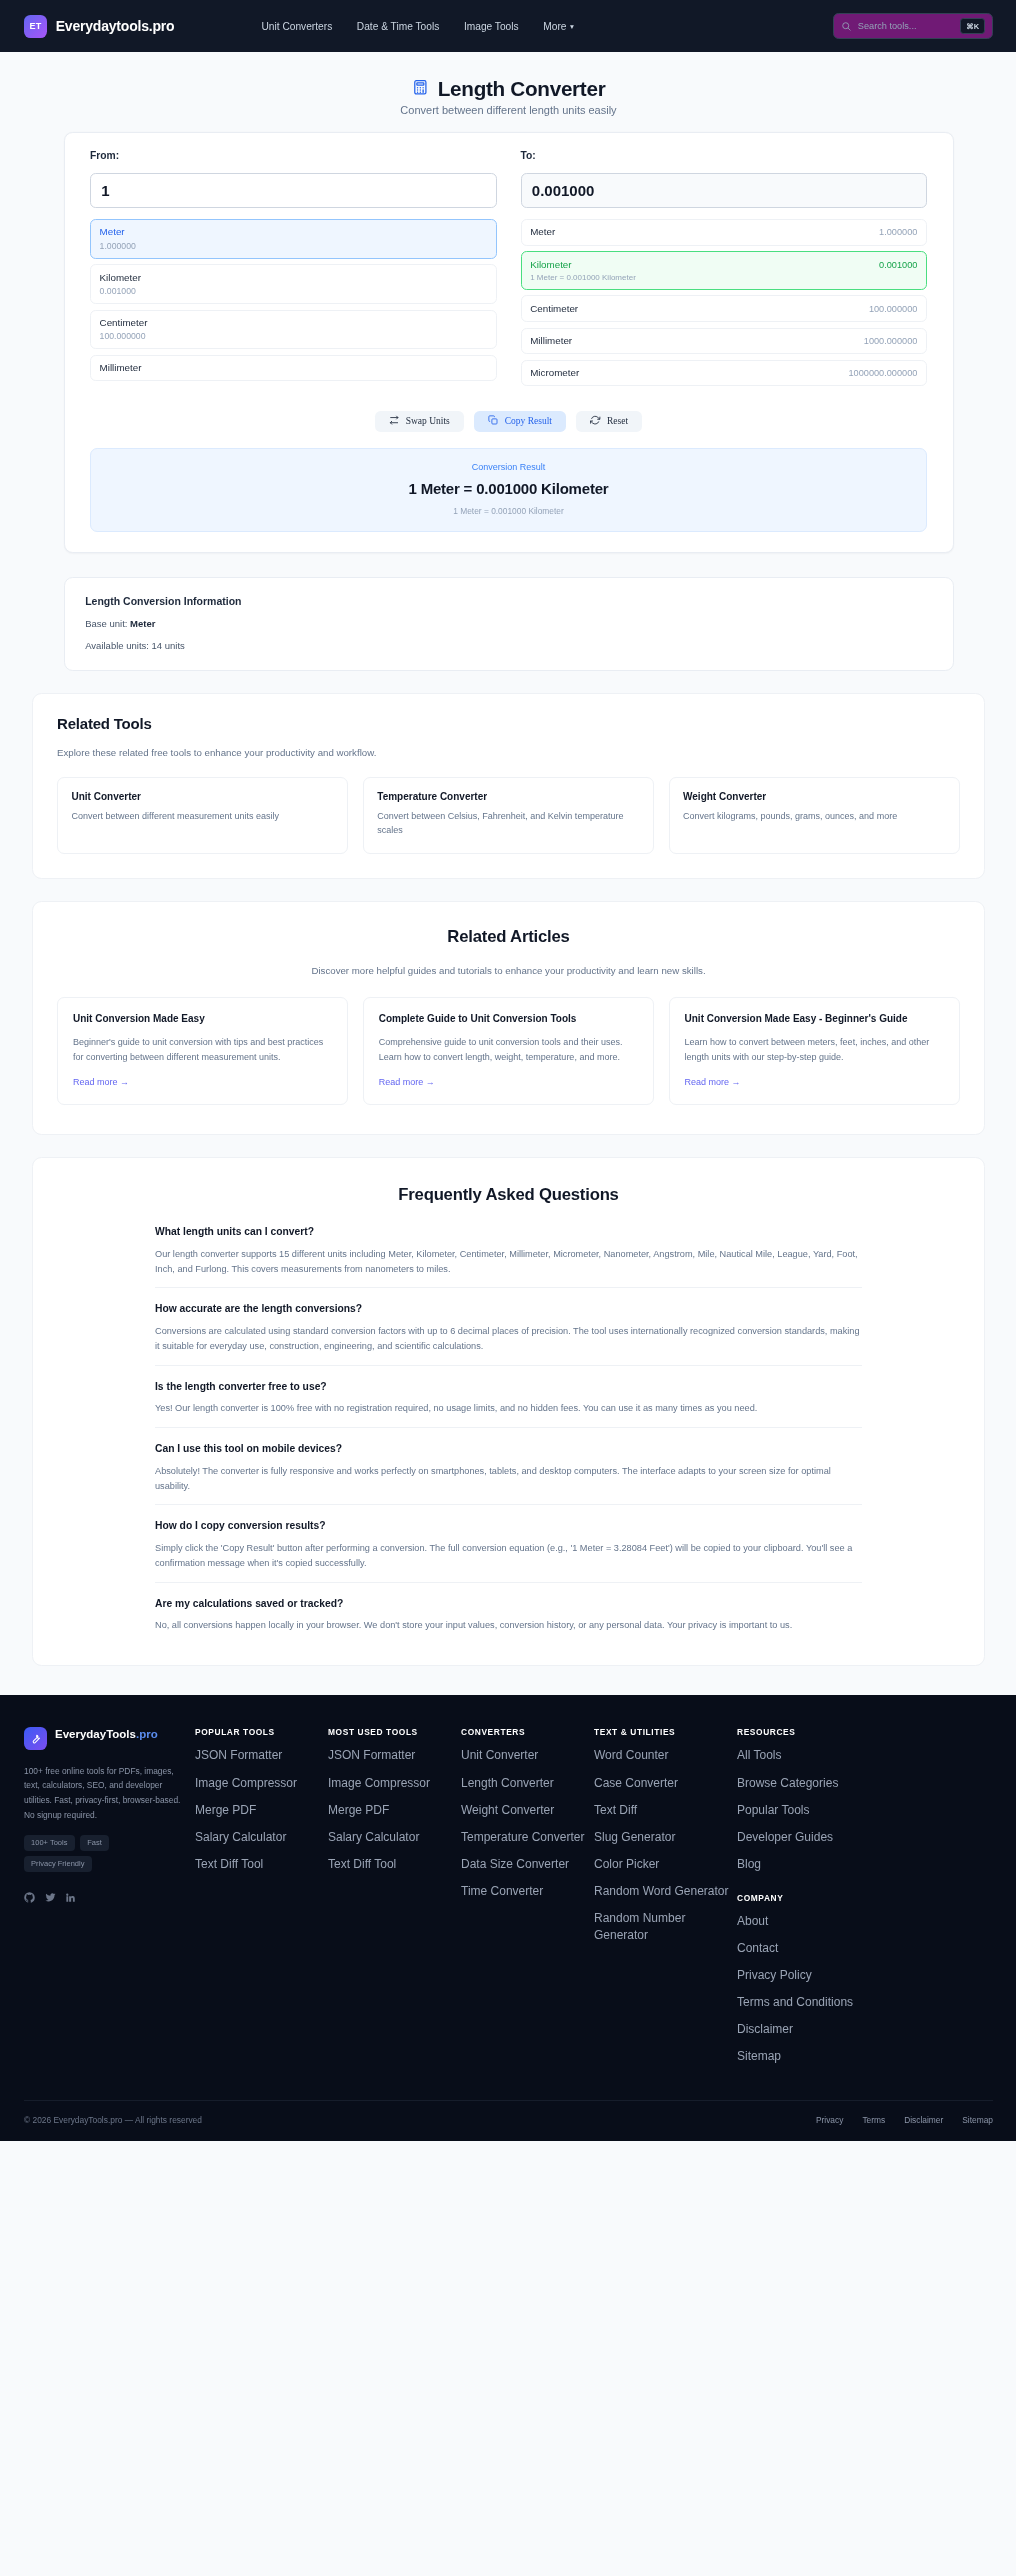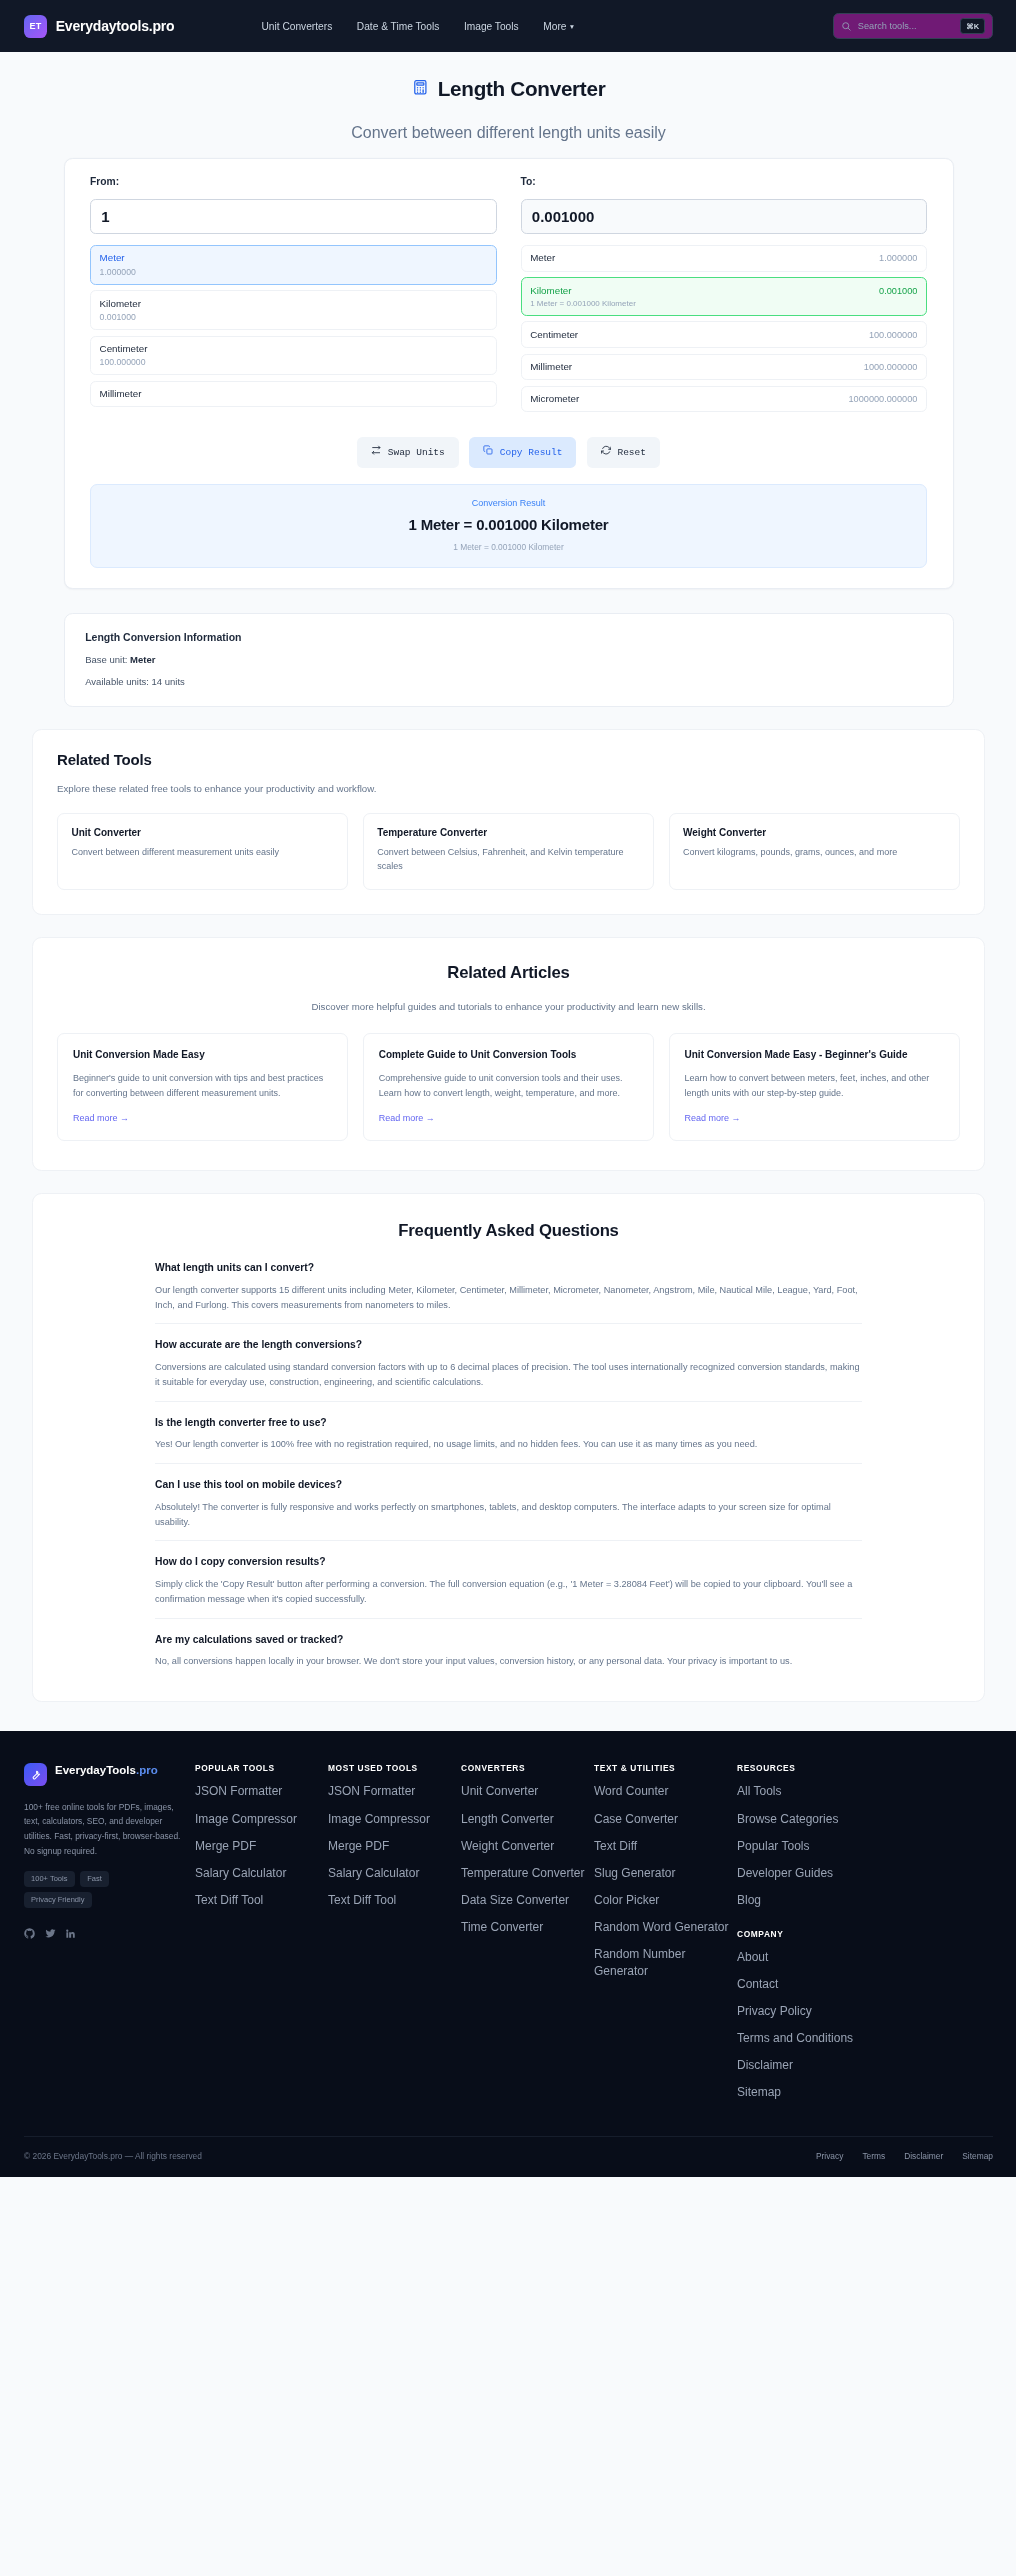--- a/index.html
+++ b/index.html
@@ -44,21 +44,21 @@
     color: #cbd5e1; font-size: 7.5px; padding: 2.4px 4.8px; font-weight: bold;
   }
 
   
   .page-head { text-align: center; padding: 24.6px 0 16px; background: #f8fafc; }
   .page-title {
     font-size: 20.7px; font-weight: bold; color: #111827;
     display: flex; align-items: center; justify-content: center; gap: 9.5px;
     letter-spacing: -0.3px;
   }
-  .page-sub { font-size: 16px; color: #64748b; margin-top: 23px; }
+  .page-sub { font-size: 11px; color: #64748b; margin-top: 3px; }
   .conv-card {
     background: #ffffff; border: 0.8px solid #e9edf3; border-radius: 8.7px;
     margin: 0 auto; width: 890px; padding: 17.5px 25.4px 20.7px;
     box-shadow: 0 0.8px 1.6px rgba(15,23,42,.04);
   }
   .cols { display: flex; gap: 24px; }
   .col { flex: 1; min-width: 0; }
   .col-label { font-size: 10.3px; font-weight: bold; color: #1e293b; margin-bottom: 12px; }
   .big-input {
     width: 100%; height: 35px; border: 0.8px solid #cfd6e0; border-radius: 5.6px;
@@ -77,23 +77,23 @@
   .sel-blue .u-name { color: #2563eb; }
   .sel-green .u-name { color: #16a34a; }
   .u-val { font-size: 8.7px; color: #94a3b8; margin-top: 3.2px; }
   .row-flex { display: flex; align-items: baseline; justify-content: space-between; }
   .row-flex .u-right { font-size: 9.2px; color: #94a3b8; }
   .sel-green .row-flex .u-right { color: #16a34a; }
   .u-sub { font-size: 8px; color: #94a3b8; margin-top: 3.2px; }
 
   .btn-bar { display: flex; justify-content: center; gap: 10.3px; margin-top: 13.5px; }
   .btn {
-    display: flex; align-items: center; gap: 6.4px; height: 31px; padding: 0 14px;
+    display: flex; align-items: center; gap: 6.4px; height: 21px; padding: 0 14px;
     border-radius: 5.6px; border: none; font-size: 9.5px; cursor: pointer;
-    background: #f1f5f9; color: #1e293b; font-family: Liberation Mono, monospace;
+    background: #f1f5f9; color: #1e293b; font-family: Liberation Serif, serif;
   }
   .btn.primary { background: #dbeafe; color: #2563eb; }
 
   .result-box {
     margin-top: 16px; background: #eff6ff; border: 0.8px solid #dbeafe;
     border-radius: 7.1px; padding: 13.5px 0 15px; text-align: center;
   }
   .res-label { font-size: 9px; color: #3b82f6; }
   .res-main { font-size: 15px; font-weight: bold; color: #111827; margin-top: 8px; letter-spacing: -0.2px; }
   .res-sub { font-size: 8.4px; color: #94a3b8; margin-top: 8.7px; }

